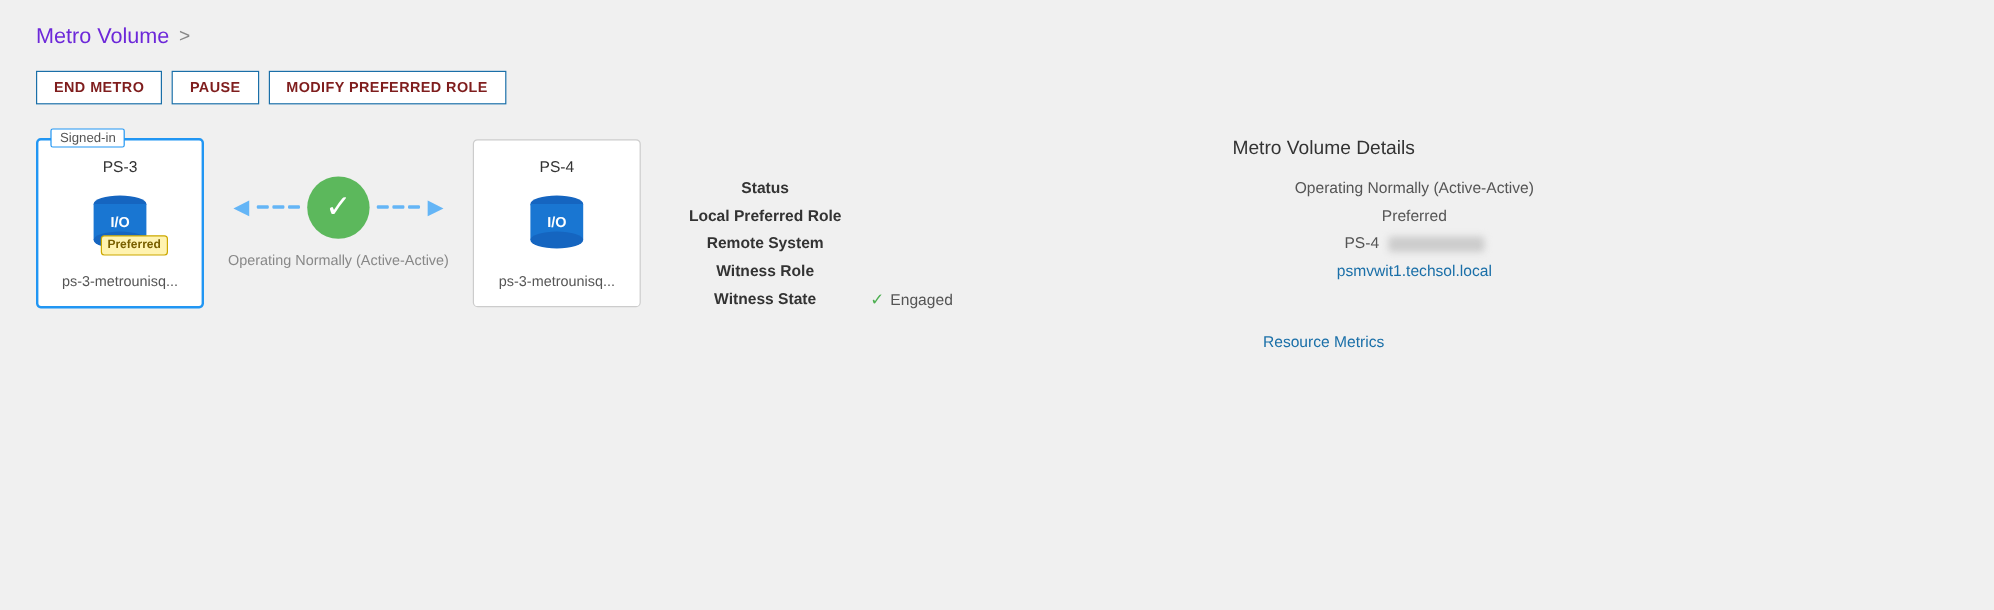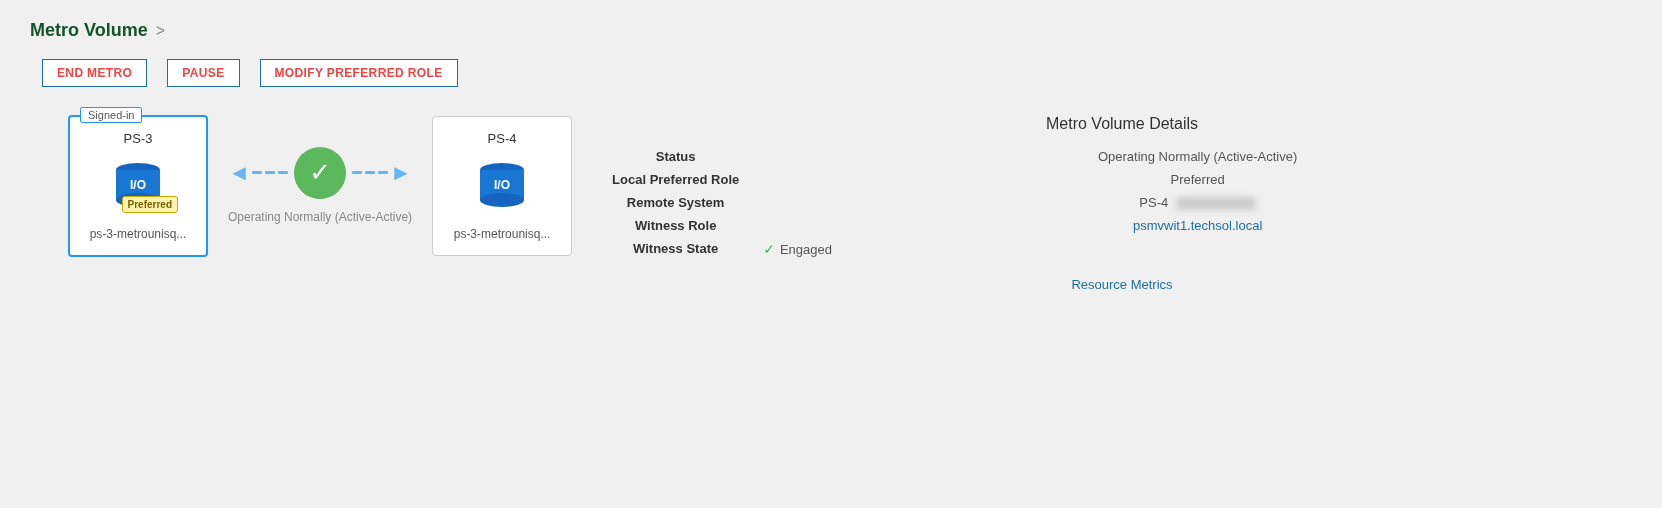--- a/index.html
+++ b/index.html
@@ -14,56 +14,54 @@
 
     
     .breadcrumb {
       display: flex;
       align-items: center;
       gap: 8px;
       margin-bottom: 18px;
       font-size: 18px;
     }
     .breadcrumb-home {
-      color: #14532d;
-      font-weight: 700;
+      color: #6d28d9;
+      font-weight: 400;
     }
     .breadcrumb-sep {
       color: #888;
       font-size: 16px;
     }
     .breadcrumb-current {
       color: #333;
       font-size: 16px;
     }
 
     
     .toolbar {
       display: flex;
       gap: 8px;
       margin-bottom: 28px;
     }
     .toolbar-btn {
       border: 1.5px solid #1a6fa8;
       background: #fff;
-      color: #ef4444;
+      color: #7f1d1d;
       font-weight: 700;
       font-size: 12px;
       padding: 6px 14px;
       cursor: pointer;
       letter-spacing: 0.03em;
-      margin-left: 12px;
     }
 
     
     .main-content {
       display: flex;
       gap: 40px;
       align-items: flex-start;
-      margin-left: 38px;
     }
 
     
     .diagram-area {
       display: flex;
       align-items: center;
       gap: 20px;
       flex-shrink: 0;
     }
 

